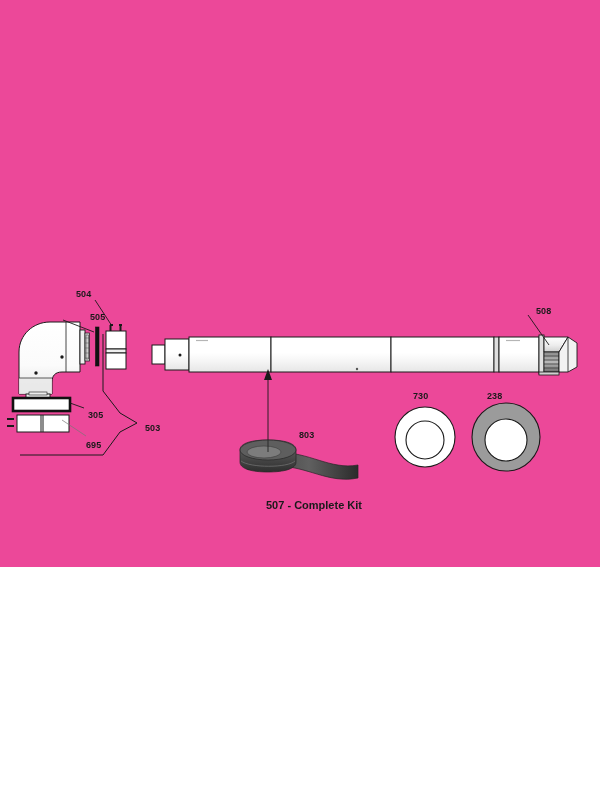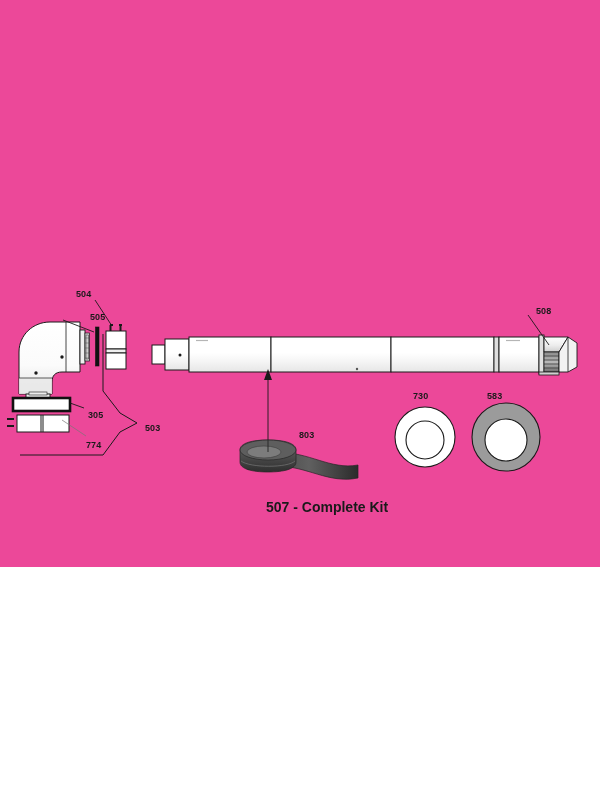--- a/index.html
+++ b/index.html
@@ -32,21 +32,21 @@
     font-family: "Liberation Sans", sans-serif;
     font-size: 9px;
     font-weight: bold;
     color: #1a1a1a;
     white-space: nowrap;
     letter-spacing: 0.1px;
   }
   .kit-label {
     position: absolute;
     font-family: "Liberation Sans", sans-serif;
-    font-size: 14px;
+    font-size: 11px;
     font-weight: bold;
     color: #1a1a1a;
     white-space: nowrap;
   }
 </style>
 </head>
 <body>
 
 <div id="sheet">
 
@@ -262,27 +262,27 @@
     </g>
 
   </svg>
 
   <div class="callout-label" style="left:76px; top:289px;">504</div>
 
   <div class="callout-label" style="left:46px; top:312px;margin-left:44px;">505</div>
 
   <div class="callout-label" style="left:88px; top:410px;">305</div>
 
-  <div class="callout-label" style="left:86px; top:440px;">774</div>
+  <div class="callout-label" style="left:86px; top:440px;">695</div>
 
   <div class="callout-label" style="left:145px; top:423px;text-align:center;">503</div>
 
   <div class="callout-label" style="left:299px; top:430px;">803</div>
 
   <div class="callout-label" style="left:536px; top:306px;text-align:center;">508</div>
 
   <div class="callout-label" style="left:413px; top:391px;">730</div>
 
-  <div class="callout-label" style="left:487px; top:391px;">583</div>
+  <div class="callout-label" style="left:487px; top:391px;">238</div>
 
   <div class="kit-label" style="left:266px; top:499px;">507 - Complete Kit</div>
 
 </div>
 
 </body></html>

